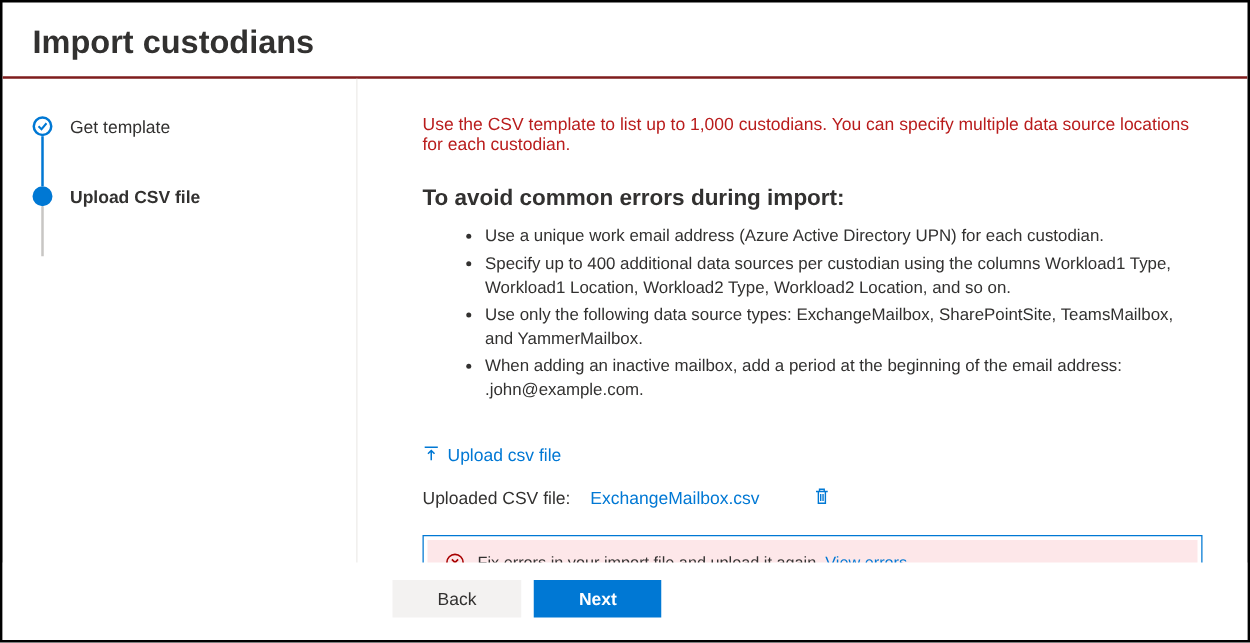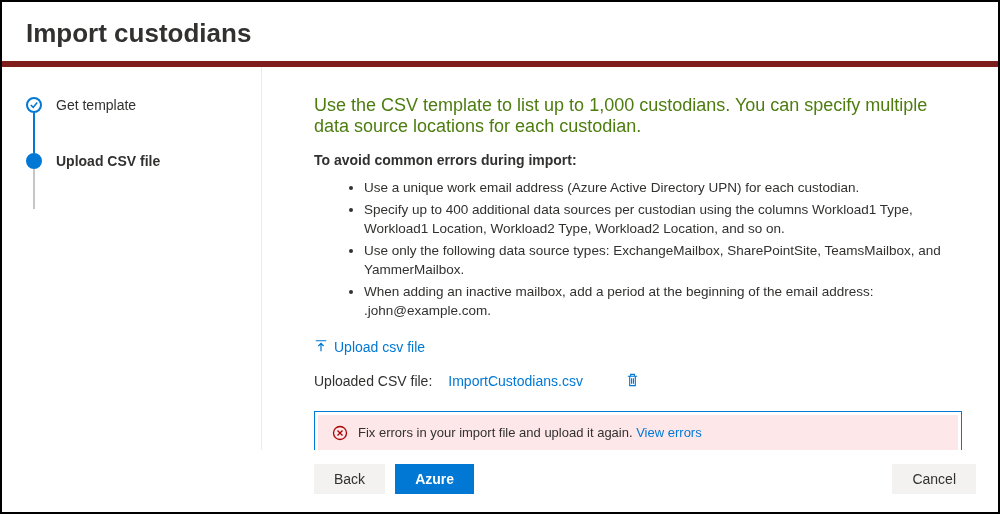--- a/index.html
+++ b/index.html
@@ -8,33 +8,33 @@
       background: #fff;
       color: #323130;
       width: 1000px;
       height: 514px;
       border: 2px solid #000;
       overflow: hidden;
       position: relative;
     }
     .title-bar {
       padding: 16px 24px 12px 24px;
-      border-bottom: 6px solid #7f1d1d;
+      border-bottom: 2px solid #7f1d1d;
     }
     .title-bar h1 {
       font-size: 26px;
       font-weight: 600;
       color: #323130;
     }
     .content-wrap {
       display: flex;
       height: calc(100% - 62px);
     }
     .stepper {
-      width: 260px;
+      width: 284px;
       padding: 30px 20px 20px 24px;
       border-right: 1px solid #edebe9;
     }
     .step {
       display: flex;
       align-items: center;
       position: relative;
       padding-bottom: 40px;
     }
     .step:last-child { padding-bottom: 0; }
@@ -83,32 +83,32 @@
       padding: 28px 36px 0 52px;
       overflow-y: auto;
       position: relative;
     }
     .main h2 {
       font-size: 20px;
       font-weight: 600;
       margin-bottom: 18px;
     }
     .desc {
+      font-size: 14px;
+      margin-bottom: 25px;
+      color: #b91c1c;
+    }
+    .subhead {
       font-size: 18px;
-      margin-bottom: 15px;
-      color: #4d7c0f;
-    }
-    .subhead {
-      font-size: 14px;
       font-weight: 600;
       margin-bottom: 10px;
     }
     .bullets {
       margin-left: 50px;
-      margin-bottom: 18px;
+      margin-bottom: 34px;
     }
     .bullets li {
       font-size: 13.5px;
       line-height: 1.45;
       color: #323130;
       margin-bottom: 2px;
     }
     .upload-link {
       display: inline-flex;
       align-items: center;
@@ -162,21 +162,21 @@
       position: absolute;
       left: 0;
       right: 0;
       bottom: 0;
       padding: 14px 22px 18px 312px;
       display: flex;
       align-items: center;
       background: #fff;
     }
     .btn {
-      padding: 7px 20px;
+      padding: 7px 36px;
       font-size: 14px;
       border: none;
       cursor: pointer;
       font-family: inherit;
     }
     .btn-secondary {
       background: #f3f2f1;
       color: #323130;
       margin-right: 10px;
     }
@@ -230,21 +230,21 @@
       <span>
         <svg viewBox="0 0 16 16">
             <path d="M2 2 H14 M8 14 V5 M5 8 L8 5 L11 8" stroke="#0078d4" stroke-width="1.4" fill="none"></path>
           </svg>
       </span>
       <span>Upload csv file</span>
     </a>
 
     <div class="file-row">
       <span class="file-label">Uploaded CSV file:</span>
-      <span class="file-name">ImportCustodians.csv</span>
+      <span class="file-name">ExchangeMailbox.csv</span>
       <span class="trash-btn">
         <span>
           <svg viewBox="0 0 16 16">
               <path d="M3 4 H13 M6 4 V2 H10 V4 M5 4 V14 H11 V4 M7 6 V12 M9 6 V12" stroke="#0078d4" stroke-width="1.2" fill="none"></path>
             </svg>
         </span>
       </span>
     </div>
 
     <div class="alert-box">
@@ -258,15 +258,14 @@
         <span>
           <span>Fix errors in your import file and upload it again. </span><a class="alert-link">View errors</a>
         </span>
       </div>
     </div>
   </main>
 </div>
 
 <div class="footer">
   <button class="btn btn-secondary">Back</button>
-  <button class="btn btn-primary">Azure</button>
-  <button class="btn btn-cancel">Cancel</button>
+  <button class="btn btn-primary">Next</button>
 </div>
 
 </body></html>

